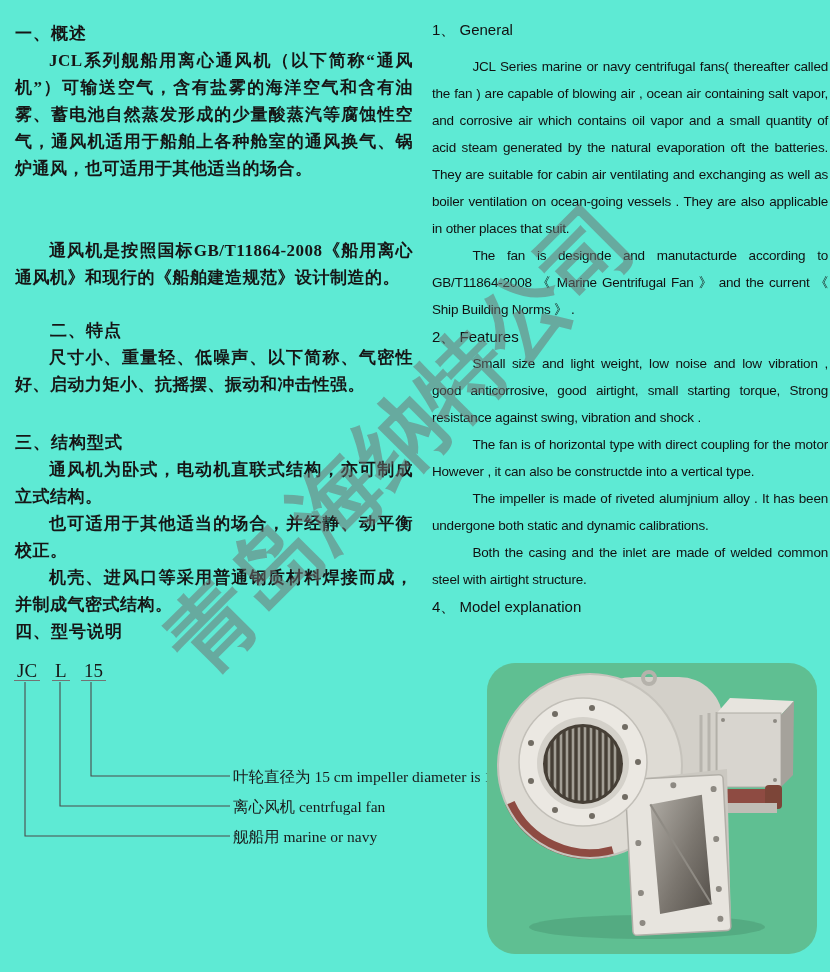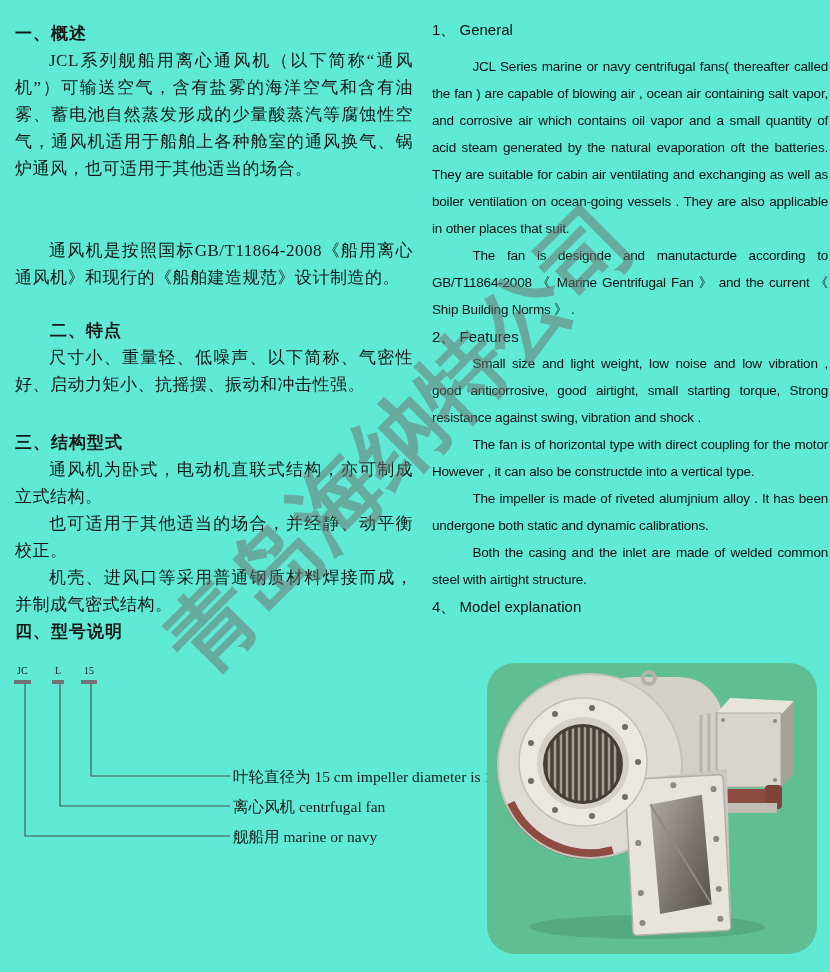--- a/index.html
+++ b/index.html
@@ -14,21 +14,21 @@
   
   .col{position:absolute;top:0;}
   .col-left{left:15px;top:20px;width:398px;}
   .col-right{left:432px;top:16px;width:396px;}
 
   .cn-h{
     font-size:17px;font-weight:700;line-height:27px;margin:0;
     letter-spacing:1px;
   }
   .cn-p{
-    font-size:17px;font-weight:400;line-height:27px;margin:0;
+    font-size:17px;font-weight:700;line-height:27px;margin:0;
     text-align:justify;text-indent:2em;letter-spacing:.5px;
   }
   .gap-lg{margin-top:55px;}
   .gap-md{margin-top:26px;margin-left:35px;}
   .gap-md2{margin-top:31px;}
 
   .en-h{
     font-family:"Liberation Sans", sans-serif;
     font-size:15px;font-weight:400;line-height:27px;margin:0;color:#111;
   }
@@ -48,22 +48,22 @@
     transform-origin:center center;
     z-index:5;pointer-events:none;
     font-family:"Liberation Serif", serif;
   }
 
   
   .diagram{position:absolute;left:0;top:650px;width:487px;height:230px;}
   .diagram svg{position:absolute;left:0;top:0;}
   .code{
     position:absolute;top:13px;
-    font-size:10px;font-weight:400;line-height:16px;
-    border-bottom:4px solid #737373;padding:0 3px 1px 3px;
+    font-size:19px;font-weight:400;line-height:16px;
+    border-bottom:1px solid #737373;padding:0 3px 1px 3px;
   }
   .code-jc{left:14px;}
   .code-l{left:52px;}
   .code-15{left:81px;}
   .callout{
     position:absolute;left:233px;
     font-size:15.5px;line-height:18px;white-space:nowrap;color:#1a1a1a;
   }
   .callout-impeller{top:118px;}
   .callout-centrifugal{top:148px;}

